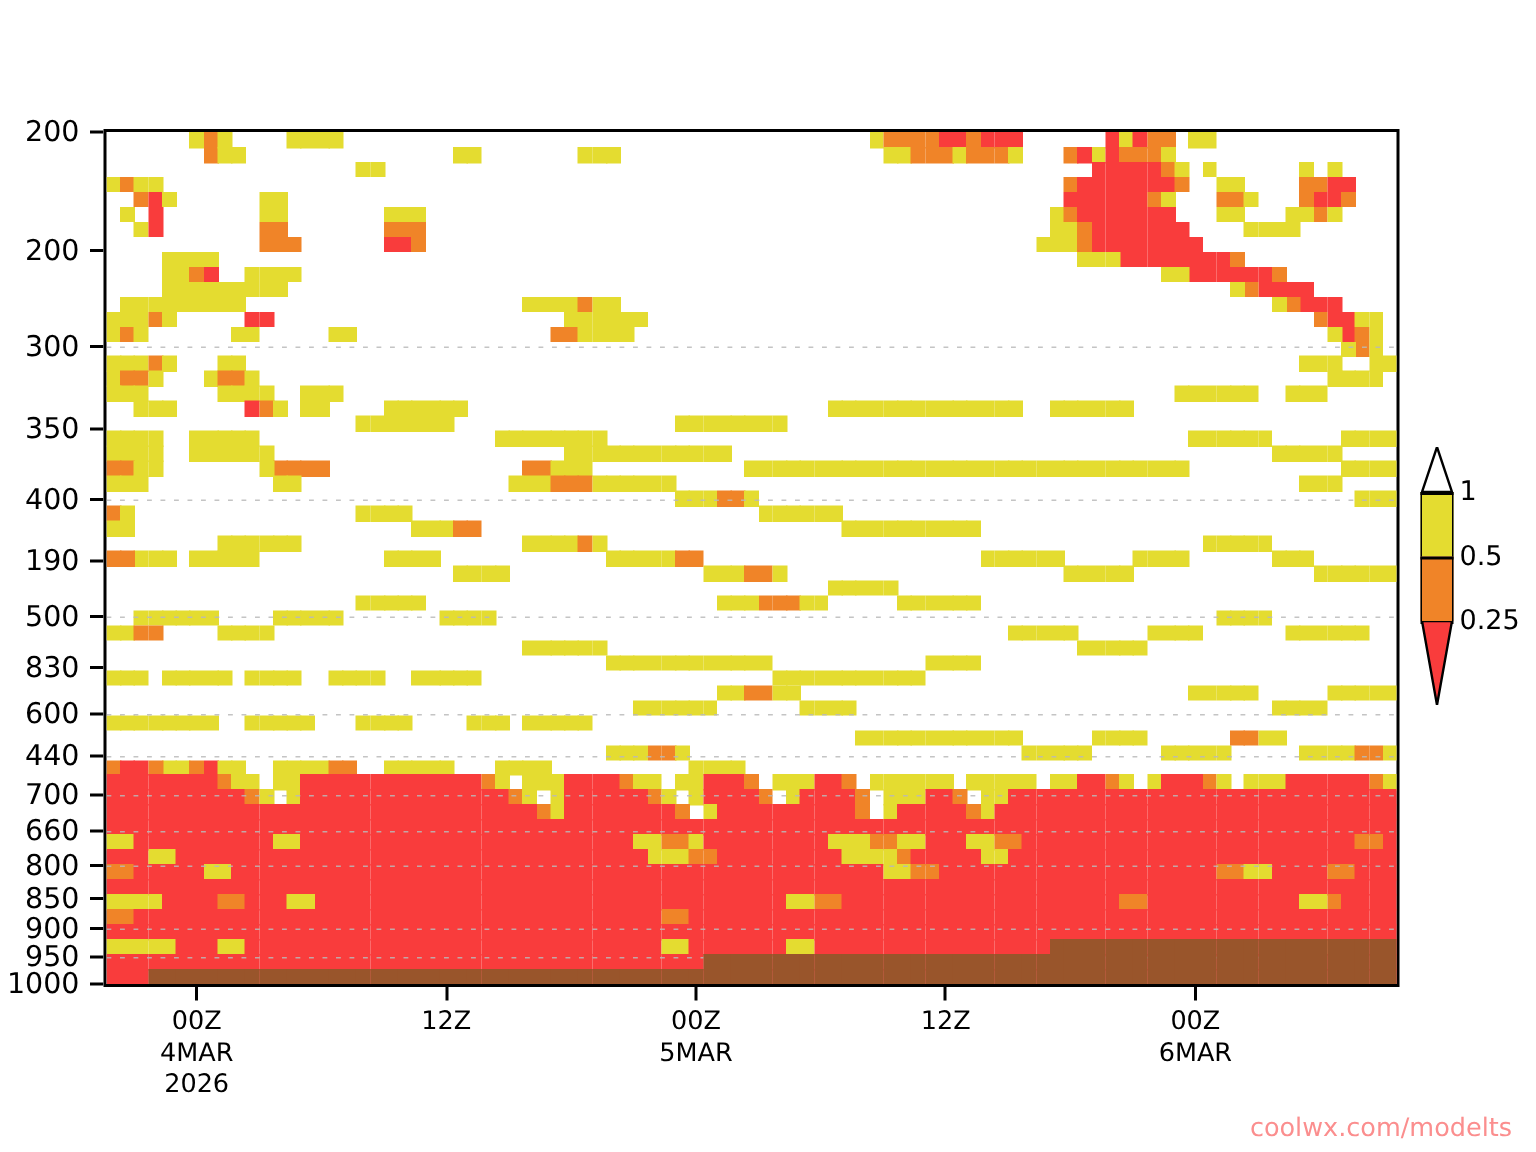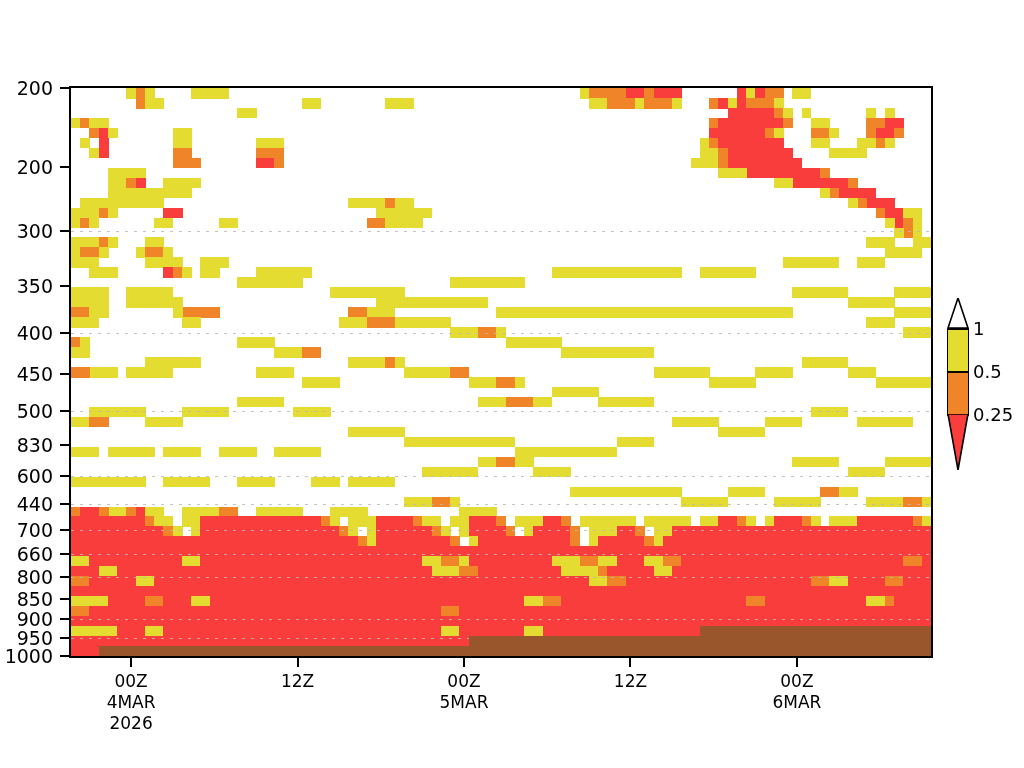--- a/index.html
+++ b/index.html
@@ -78,21 +78,21 @@
       <div class="ytick-label" style="top:2.00px;">200</div>
       <div class="ytick-mark" style="top:80.75px;"></div>
       <div class="ytick-label" style="top:80.75px;">200</div>
       <div class="ytick-mark" style="top:145.10px;"></div>
       <div class="ytick-label" style="top:145.10px;">300</div>
       <div class="ytick-mark" style="top:199.50px;"></div>
       <div class="ytick-label" style="top:199.50px;">350</div>
       <div class="ytick-mark" style="top:246.62px;"></div>
       <div class="ytick-label" style="top:246.62px;">400</div>
       <div class="ytick-mark" style="top:288.19px;"></div>
-      <div class="ytick-label" style="top:288.19px;">450</div>
+      <div class="ytick-label" style="top:288.19px;">190</div>
       <div class="ytick-mark" style="top:325.38px;"></div>
       <div class="ytick-label" style="top:325.38px;">500</div>
       <div class="ytick-mark" style="top:359.01px;"></div>
       <div class="ytick-label" style="top:359.01px;">830</div>
       <div class="ytick-mark" style="top:389.72px;"></div>
       <div class="ytick-label" style="top:389.72px;">600</div>
       <div class="ytick-mark" style="top:417.97px;"></div>
       <div class="ytick-label" style="top:417.97px;">440</div>
       <div class="ytick-mark" style="top:444.12px;"></div>
       <div class="ytick-label" style="top:444.12px;">700</div>
@@ -2393,14 +2393,15 @@
       <div class="cb-sep" style="top:71px;"></div>
       <div class="cb-sep" style="top:114px;"></div>
       <svg width="22" height="56" style="position:absolute;left:0;top:114px;">
         <polygon points="1,0 21,0 11,56" fill="#F93C3C" stroke="#000" stroke-width="1.6"></polygon>
       </svg>
       <div class="cb-label" style="top:28px;">1</div>
       <div class="cb-label" style="top:71px;">0.5</div>
       <div class="cb-label" style="top:114px;">0.25</div>
     </div>
 
+  <div id="watermark">coolwx.com/modelts</div>
 
 </div>
 
 </body></html>

